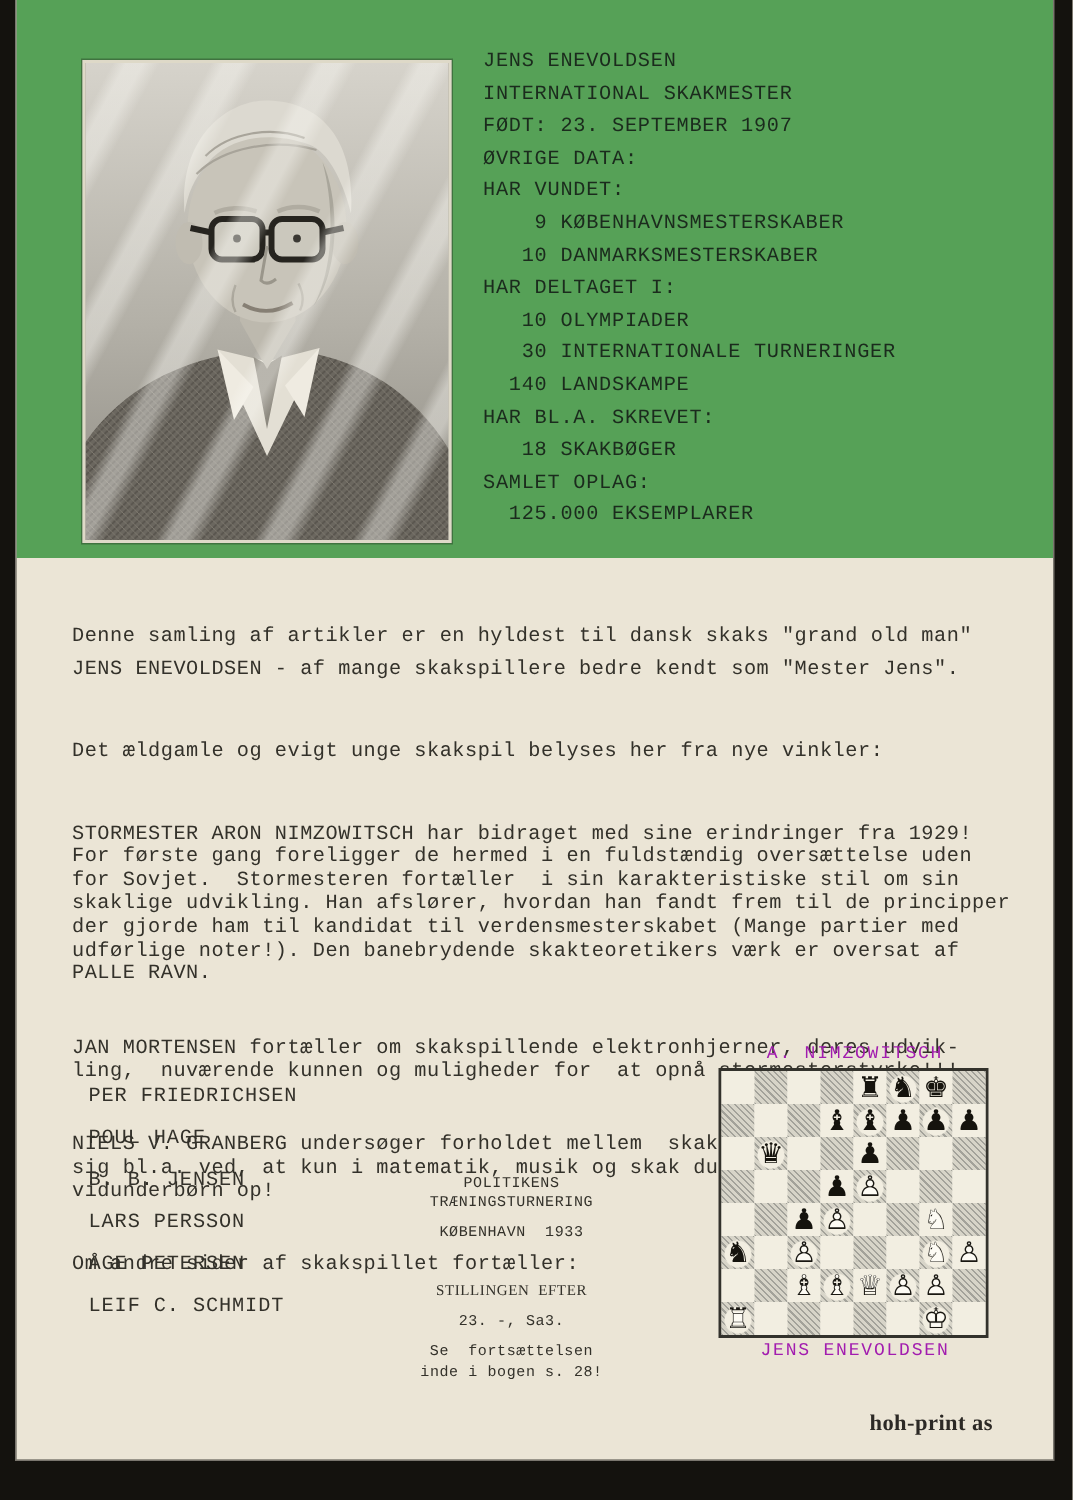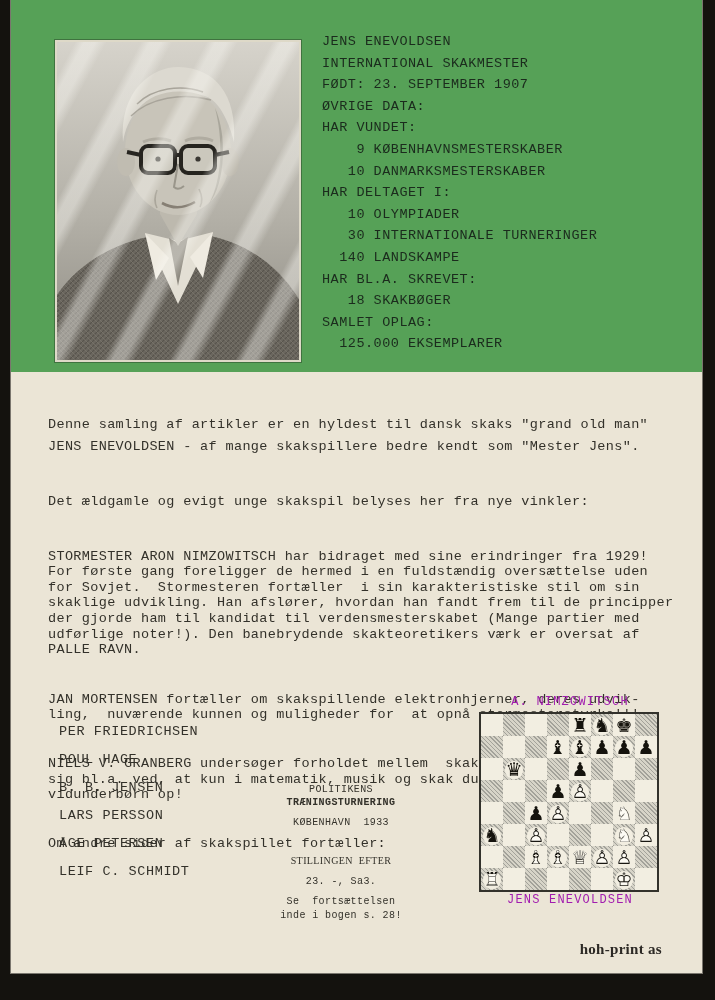--- a/index.html
+++ b/index.html
@@ -56,21 +56,21 @@
     position:absolute;left:48px;top:718px;
     font-size:13.5px;letter-spacing:.6px;color:#33312a;white-space:pre;
   }
   .names .line{line-height:28px;}
   
   .event{
     position:absolute;left:232px;top:782px;width:196px;text-align:center;
     font-size:10px;letter-spacing:.4px;color:#33312a;white-space:pre;
   }
   .event .line{line-height:15px;}
-  .event .line:nth-child(2){margin-top:-2px;font-weight:bold;}
+  .event .line:nth-child(2){margin-top:-2px;}
   .event .line:nth-child(3){margin-top:5px;}
   .event .line:nth-child(4){margin-top:23px;font-family:Liberation Serif, serif;}
   .event .line:nth-child(5){margin-top:6px;}
   .event .line:nth-child(6){margin-top:5px;}
   .event .line:nth-child(7){margin-top:-1px;}
   
   .caption-top,.caption-bottom{
     position:absolute;left:468px;width:182px;text-align:center;
     font-size:12px;letter-spacing:1.2px;color:#a21caf;line-height:15px;
   }

